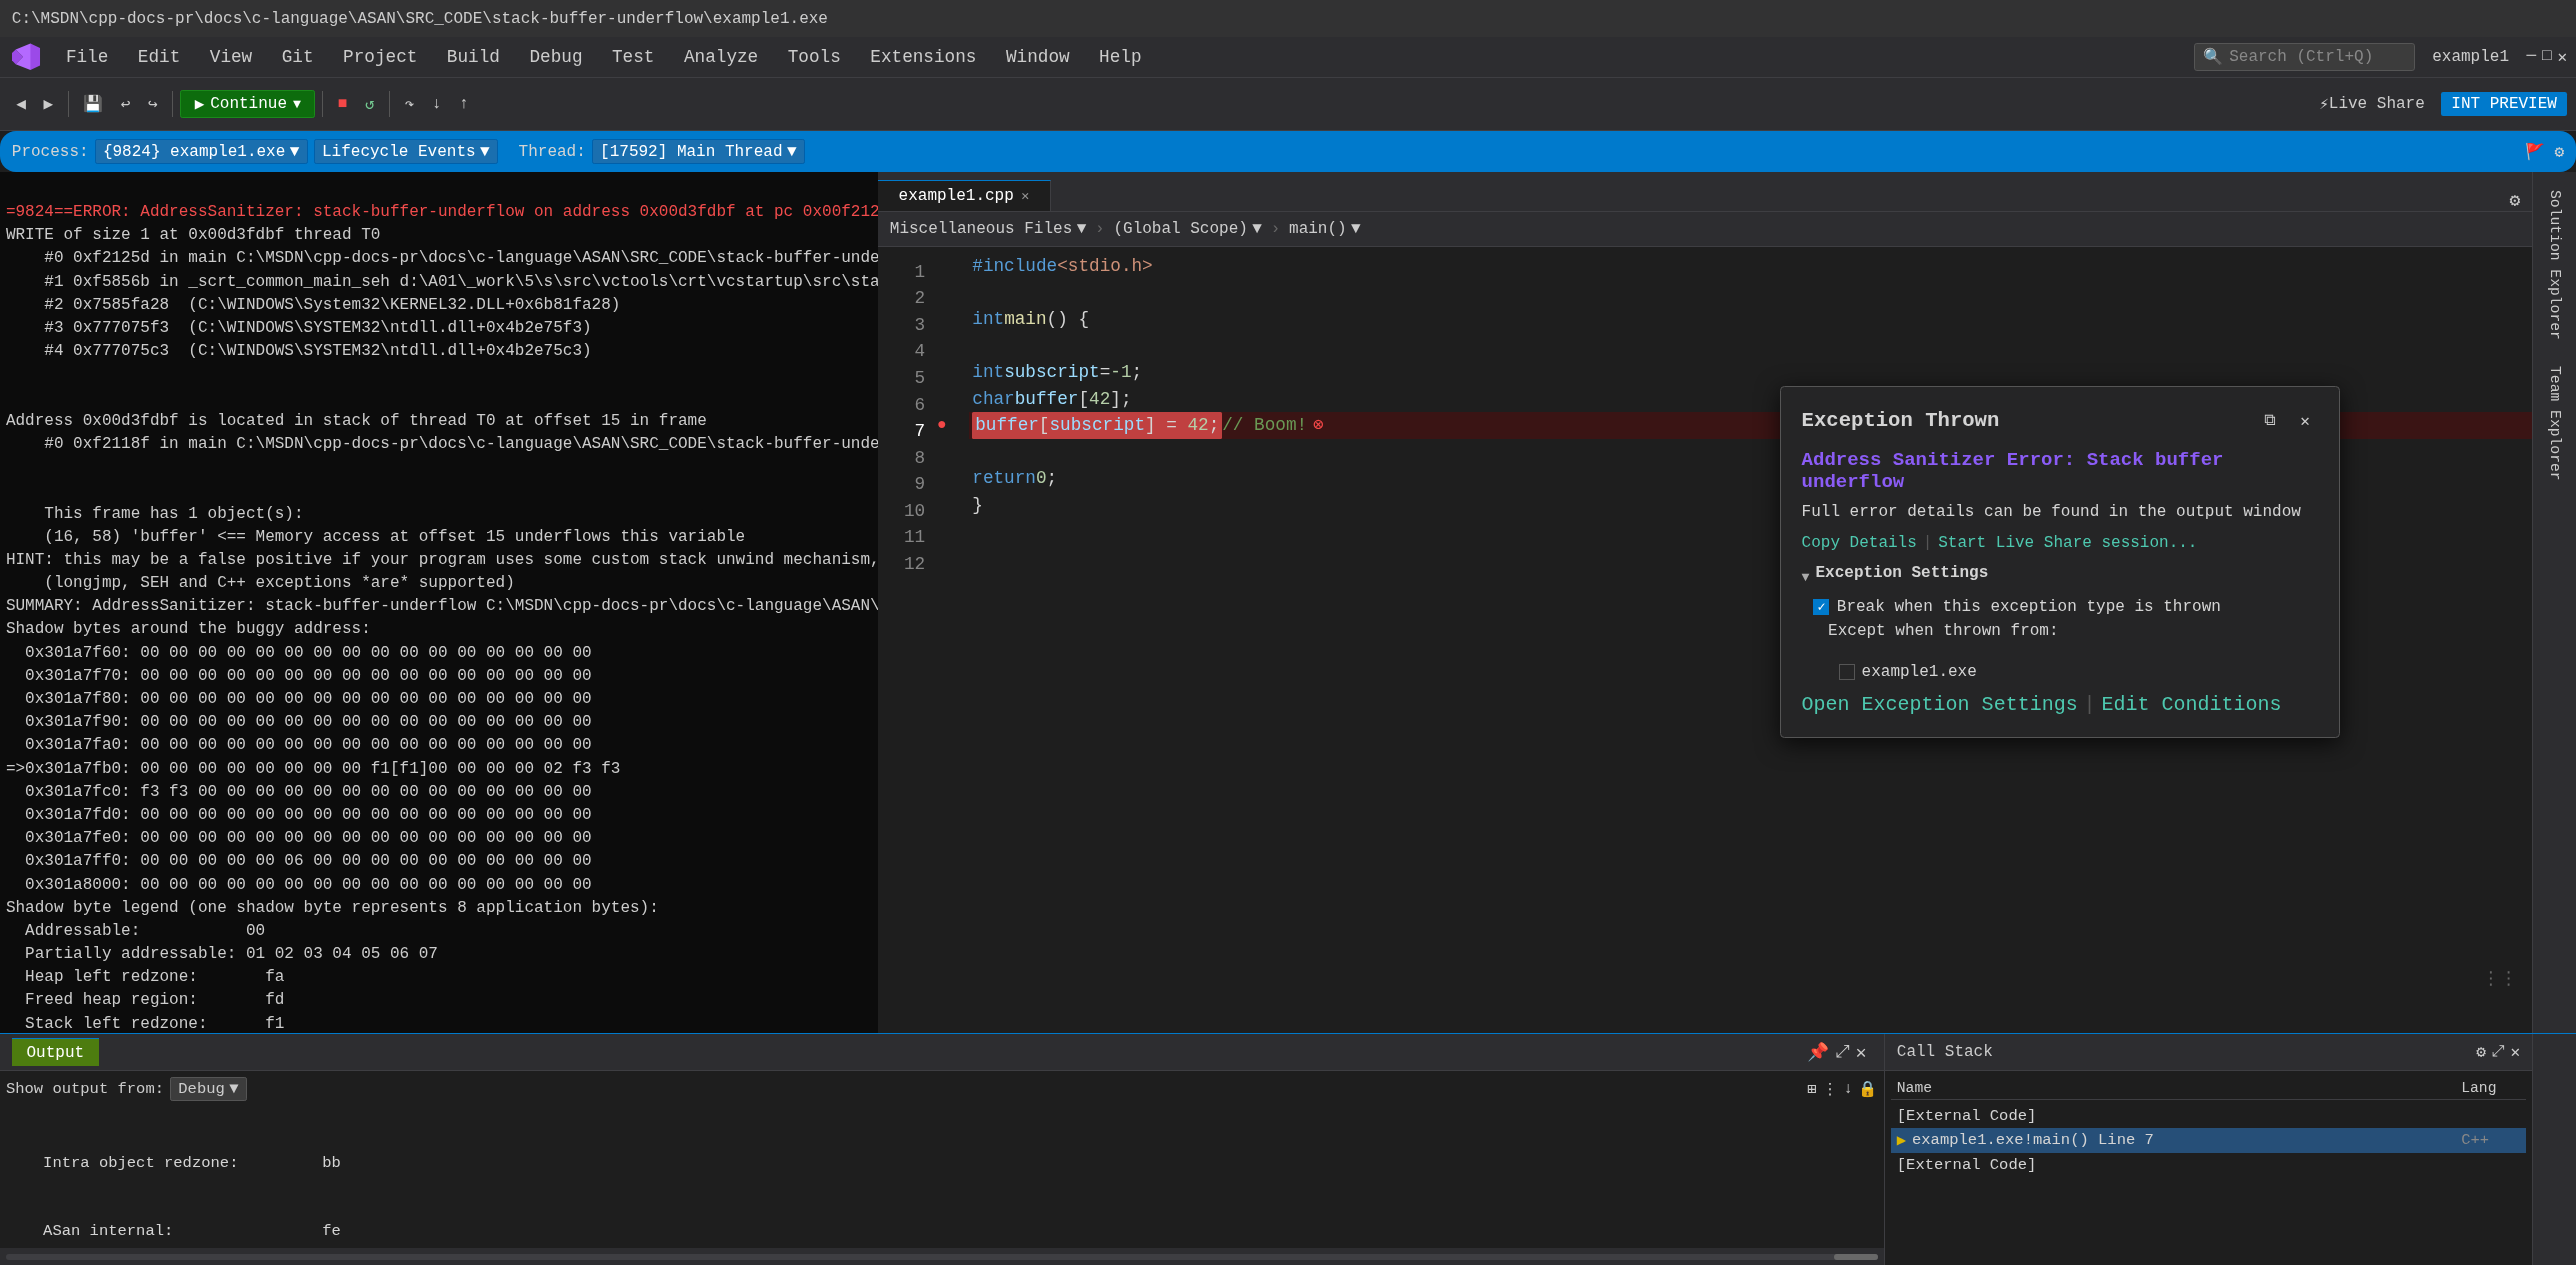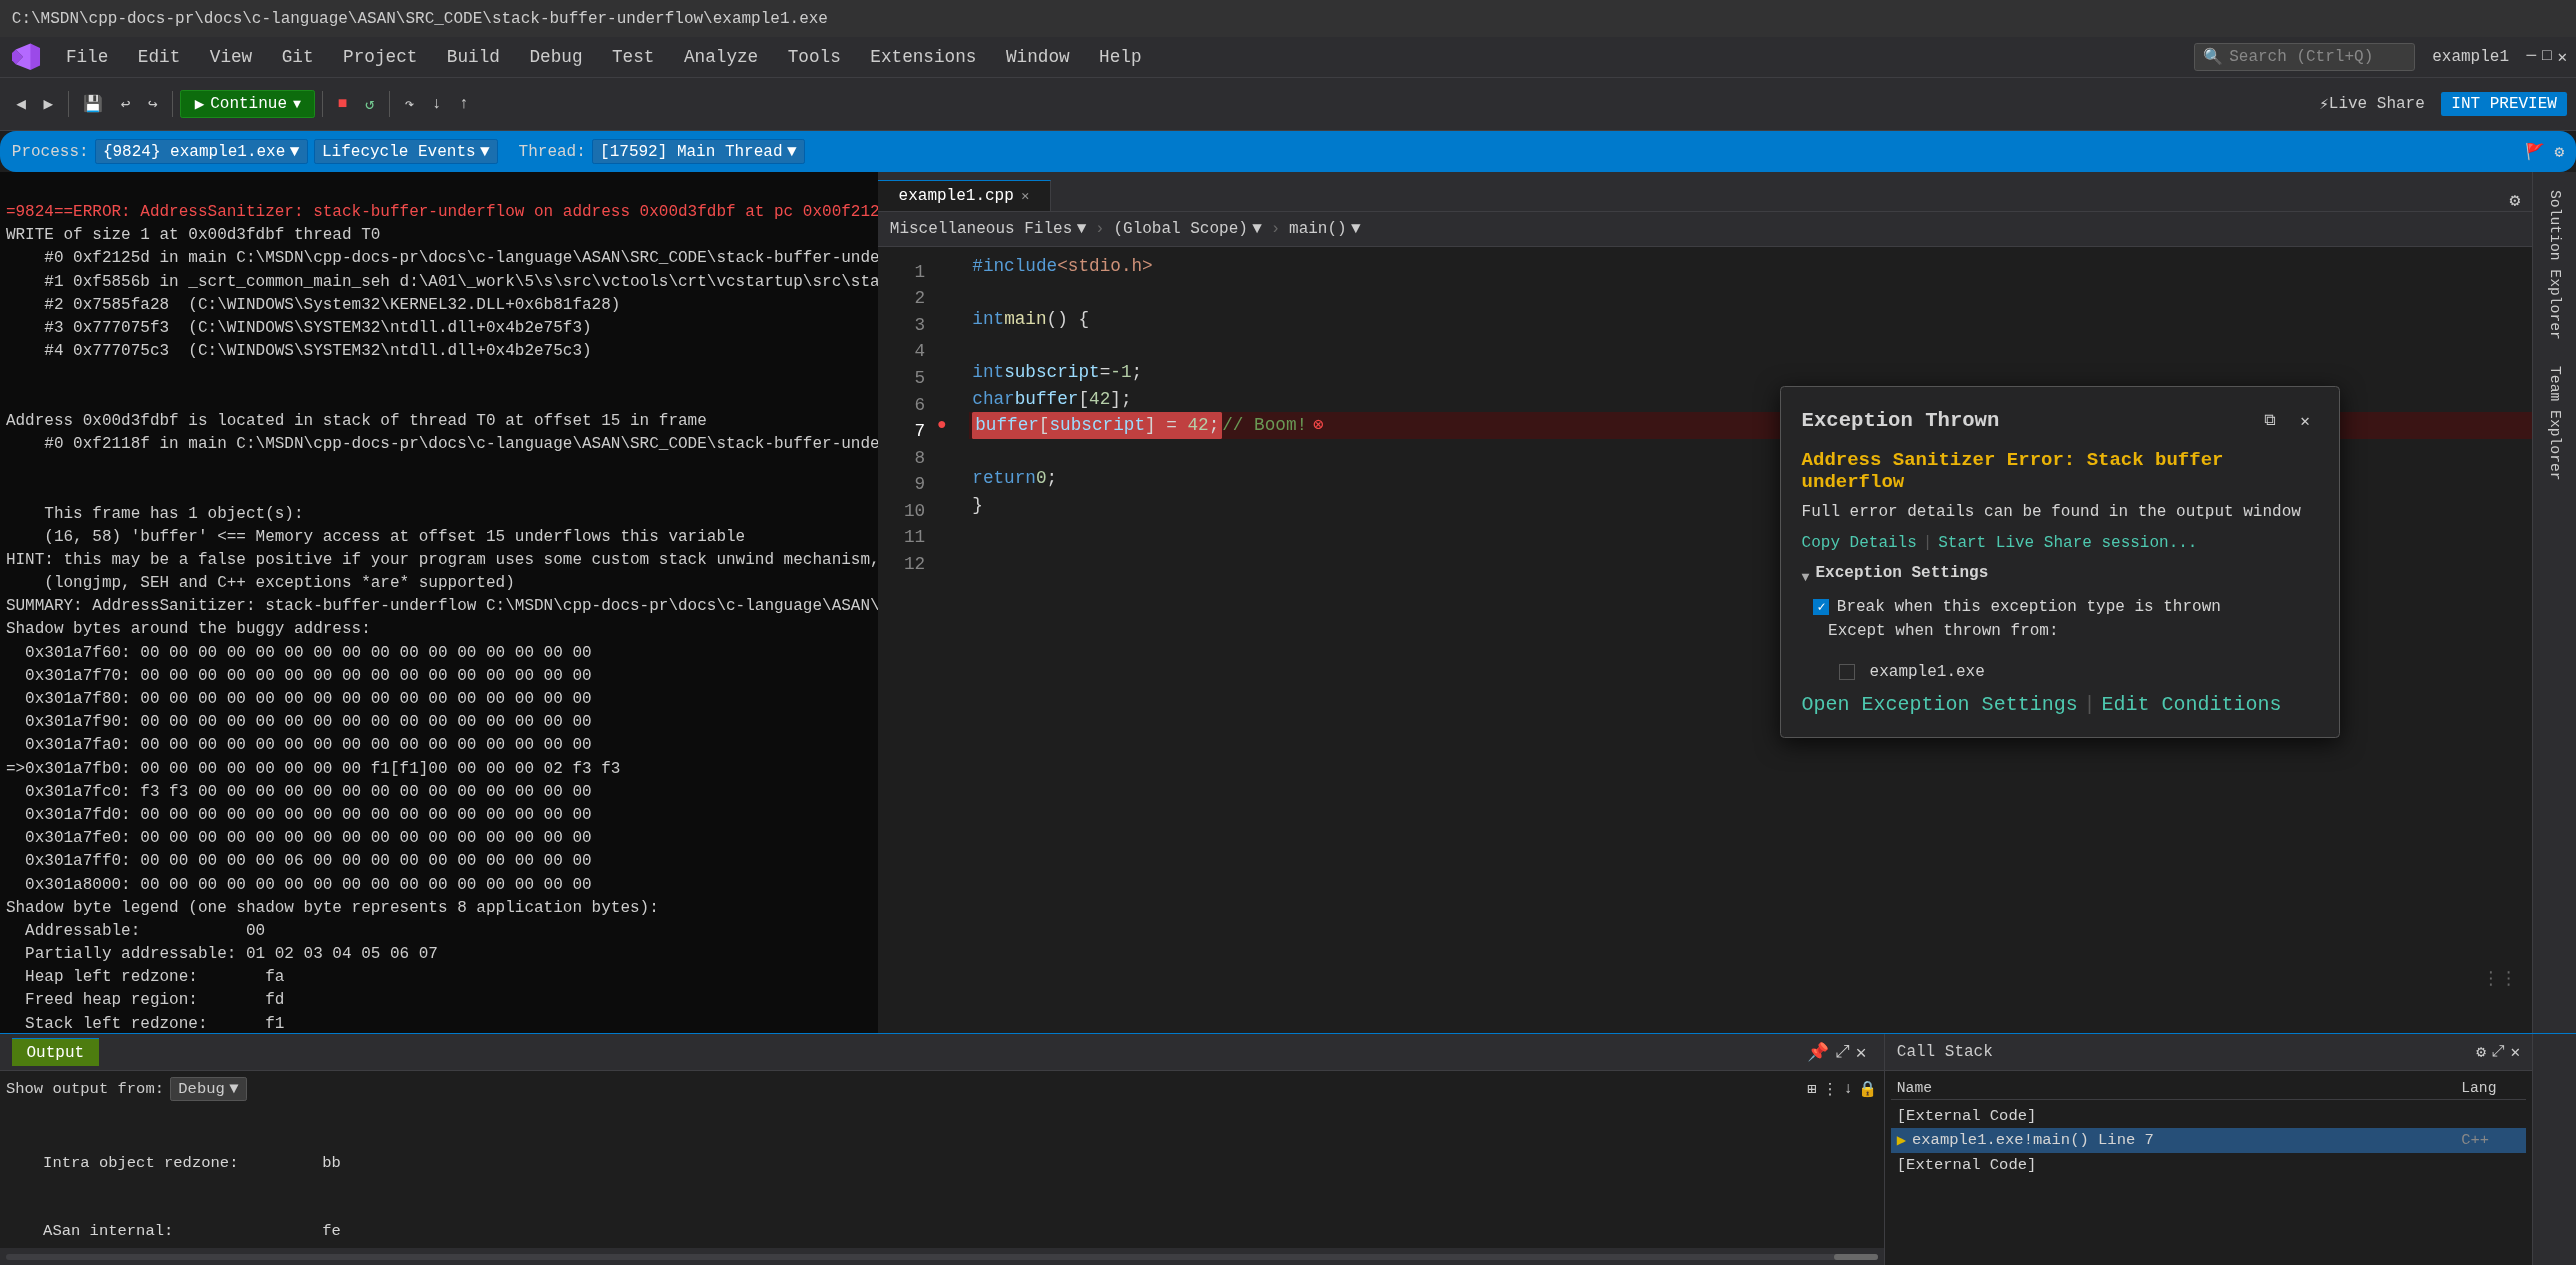--- a/index.html
+++ b/index.html
@@ -48,32 +48,32 @@
     .code-content { flex: 1; padding: 5.9px 0 5.9px 5.9px; font-size: 17.7px; line-height: 1.5; overflow: hidden; }
     .code-line { display: flex; align-items: center; min-height: 26.5px; padding: 0 2.9px; }
 
     
     .exception-dialog { position: absolute; top: 214px; right: 192px; width: 560px; background: #252526; border: 0.7px solid #555; border-radius: 4.4px; box-shadow: 0 5.9px 23.6px rgba(0,0,0,0.7); z-index: 100; padding: 20.6px; }
     .exception-title-bar { display: flex; align-items: center; justify-content: space-between; margin-bottom: 14.7px; }
     .exception-title { font-size: 20.6px; font-weight: bold; color: #d4d4d4; }
     .exception-btns { display: flex; gap: 8.8px; }
     .exception-btn { width: 26.5px; height: 26.5px; display: flex; align-items: center; justify-content: center; cursor: pointer; color: #ccc; font-size: 16px; }
     .exception-main { margin-bottom: 11.8px; }
-    .exception-error-title { font-size: 19px; color: #eab308; margin-bottom: 10.3px; font-weight: bold; }
+    .exception-error-title { font-size: 19px; color: #8b5cf6; margin-bottom: 10.3px; font-weight: bold; }
     .exception-error-desc { font-size: 16px; color: #d4d4d4; margin-bottom: 13.3px; }
     .exception-links { display: flex; align-items: center; gap: 5.9px; margin-bottom: 6px; font-size: 16px; }
     .exception-link { color: #4ec9b0; cursor: pointer; }
     .exception-divider { color: #555; }
     .exception-settings { font-size: 16px; }
     .exception-settings-title { color: #d4d4d4; font-weight: bold; margin-bottom: 7.4px; }
     .exception-settings-item { display: flex; align-items: center; gap: 7.4px; margin-bottom: 5.9px; margin-left: 11.8px; }
     .exception-checkbox { width: 16px; height: 16px; border: 1.5px solid #007acc; background: #007acc; display: flex; align-items: center; justify-content: center; }
     .exception-label { color: #d4d4d4; font-size: 16px; text-align: right; }
     .exception-sublabel { color: #d4d4d4; font-size: 16px; margin-left: 26.5px; margin-bottom: 23px; }
-    .exception-sub-item { display: flex; align-items: center; gap: 15px; margin-left: 37px; margin-bottom: 5.9px; }
+    .exception-sub-item { display: flex; align-items: center; gap: 7px; margin-left: 37px; margin-bottom: 5.9px; }
     .exception-sub-checkbox { width: 16px; height: 16px; border: 1.5px solid #555; background: transparent; }
     .exception-footer-links { display: flex; align-items: center; gap: 5.9px; margin-top: 11.8px; font-size: 20px; }
     .output-panel { flex: 1; background: #1e1e1e; display: flex; flex-direction: column; }
     .output-tab-bar { height: 37px; background: #2d2d30; display: flex; align-items: center; padding: 0 11.8px; border-bottom: 0.7px solid #3e3e42; }
     .output-tab { padding: 4.4px 14.7px; font-size: 16px; color: #ccc; cursor: pointer; }
     .output-tab.active { background: #4d7c0f; color: #fff; border-top: 1.5px solid #007acc; }
     .output-content { flex: 1; padding: 5.9px; font-size: 15.5px; overflow: hidden; }
     .output-toolbar { display: flex; align-items: center; gap: 5.9px; margin-bottom: 5.9px; }
     .output-label { color: #ccc; font-size: 15.5px; }
     .output-dropdown { background: #3c3c3c; border: 0.7px solid #555; padding: 2.2px 7.4px; border-radius: 2.2px; color: #ccc; font-size: 15.5px; display: flex; align-items: center; gap: 4.4px; }

